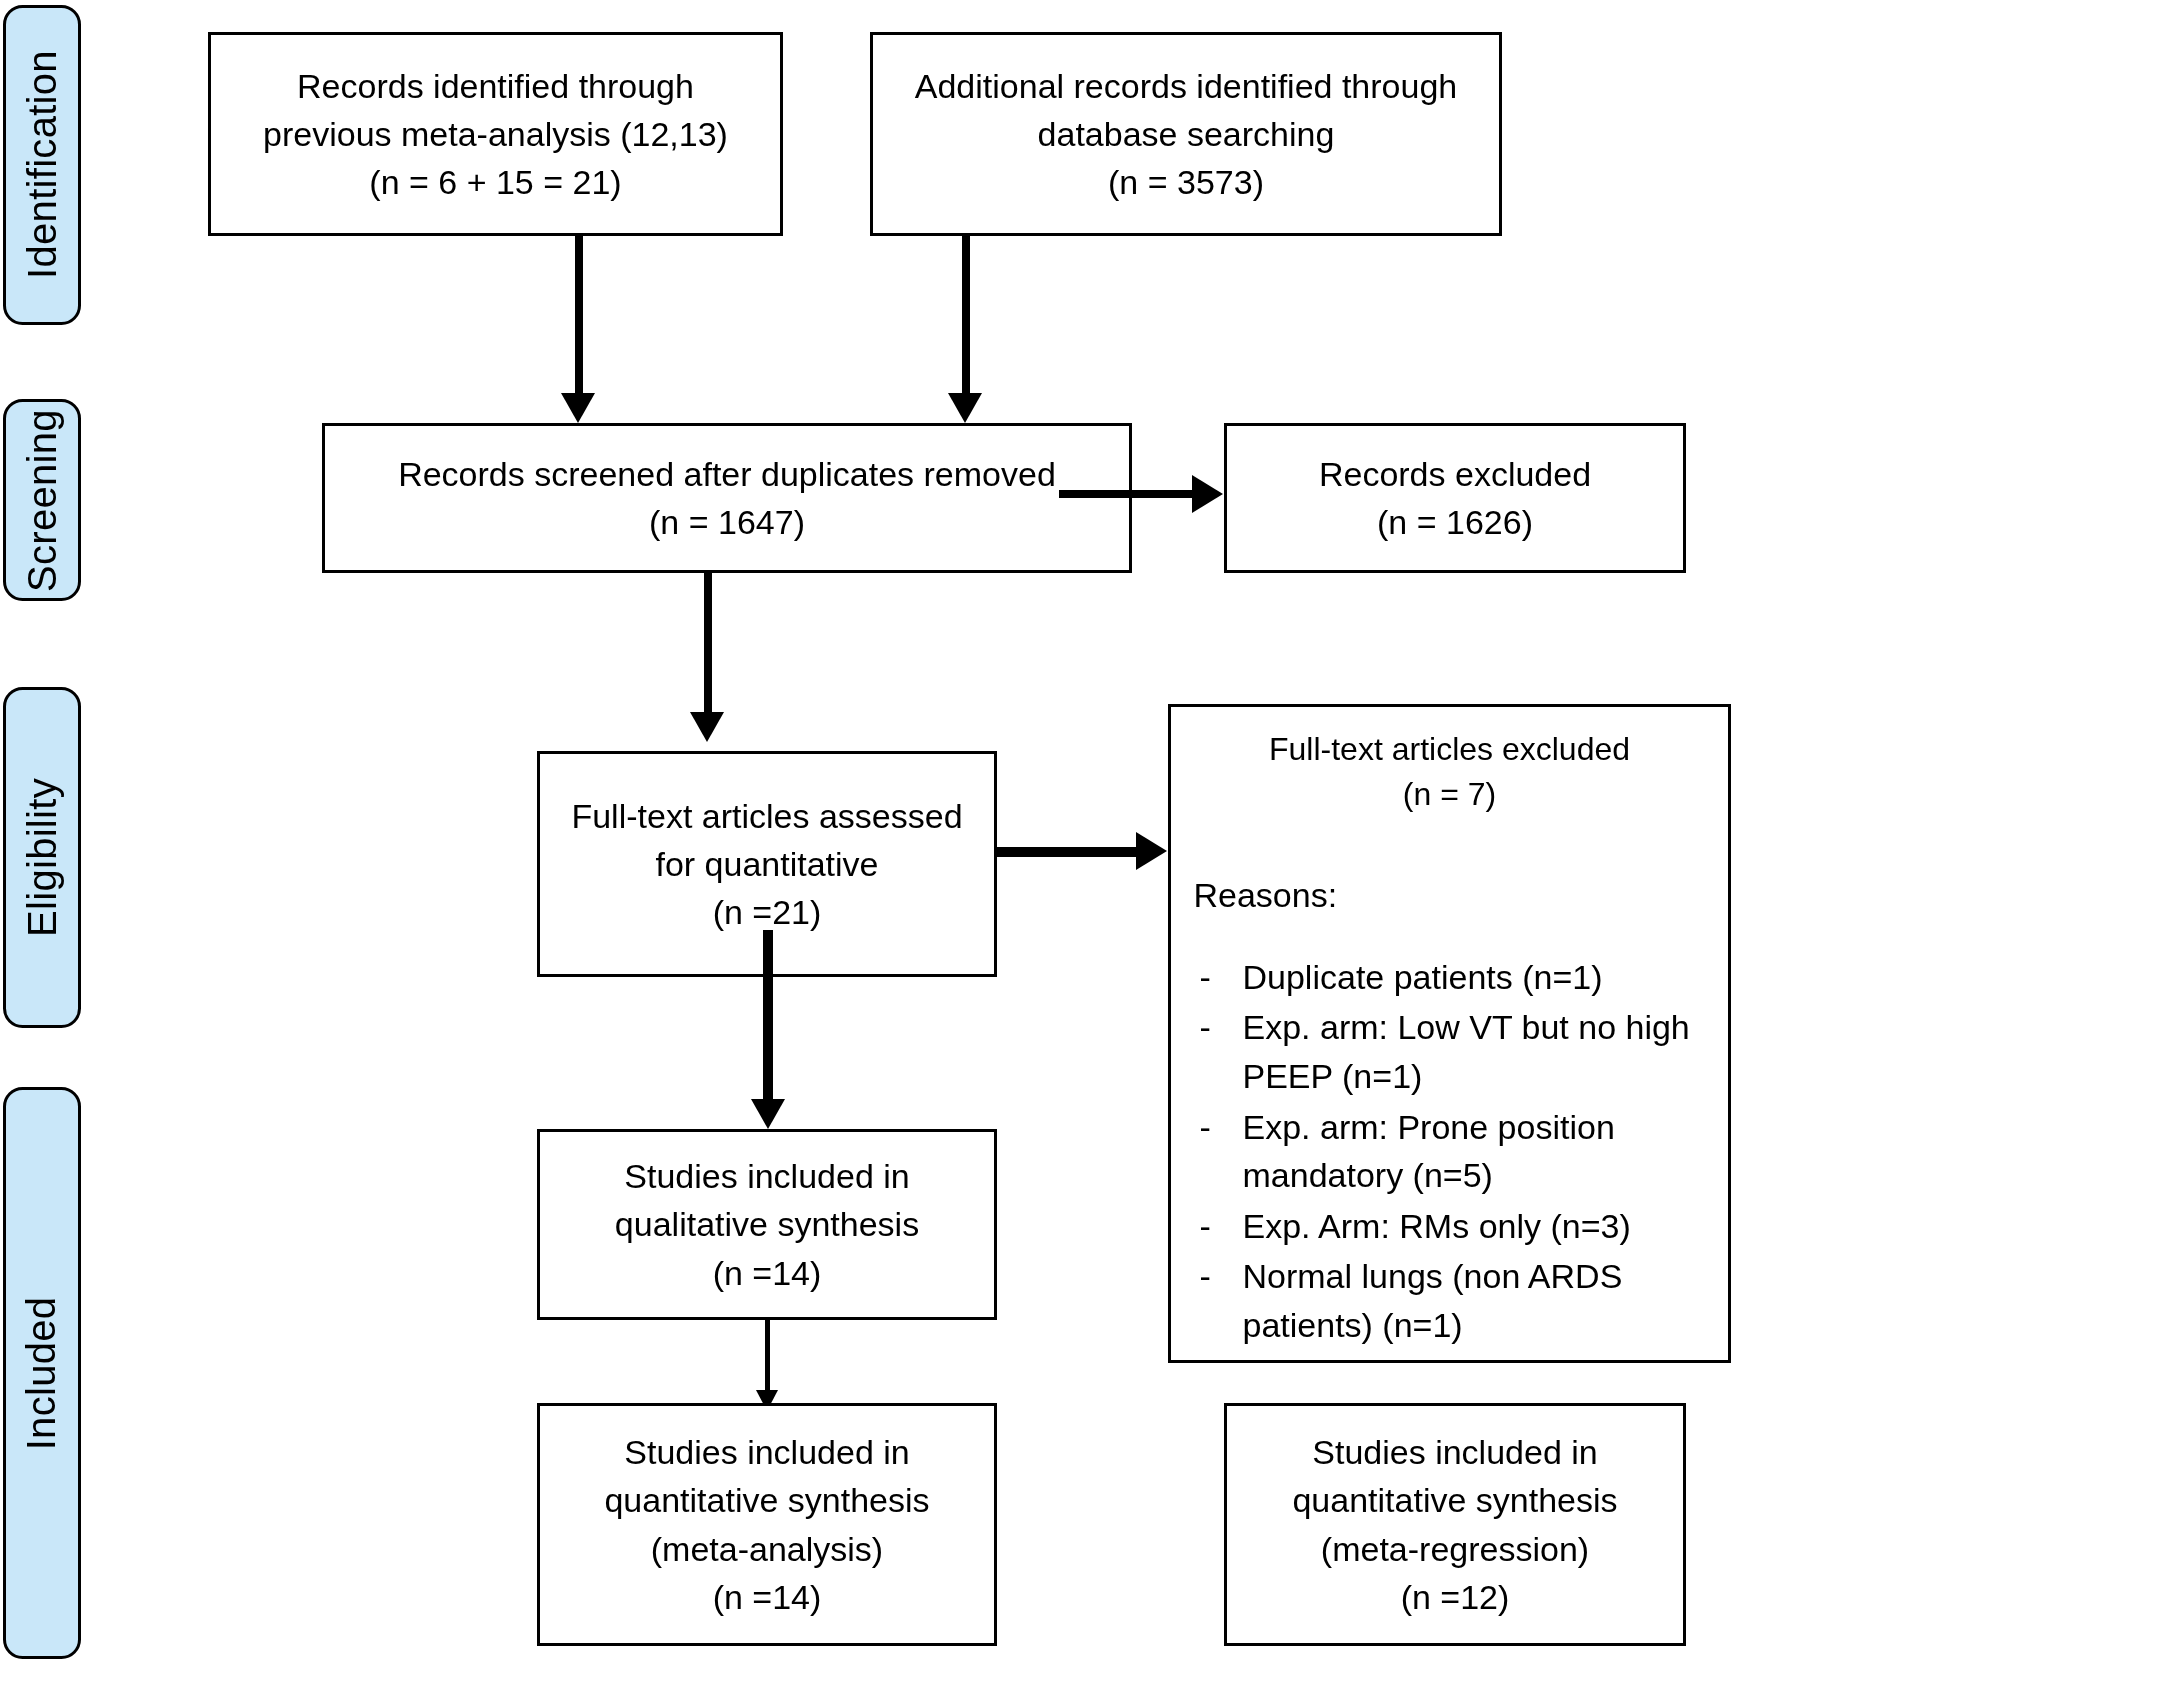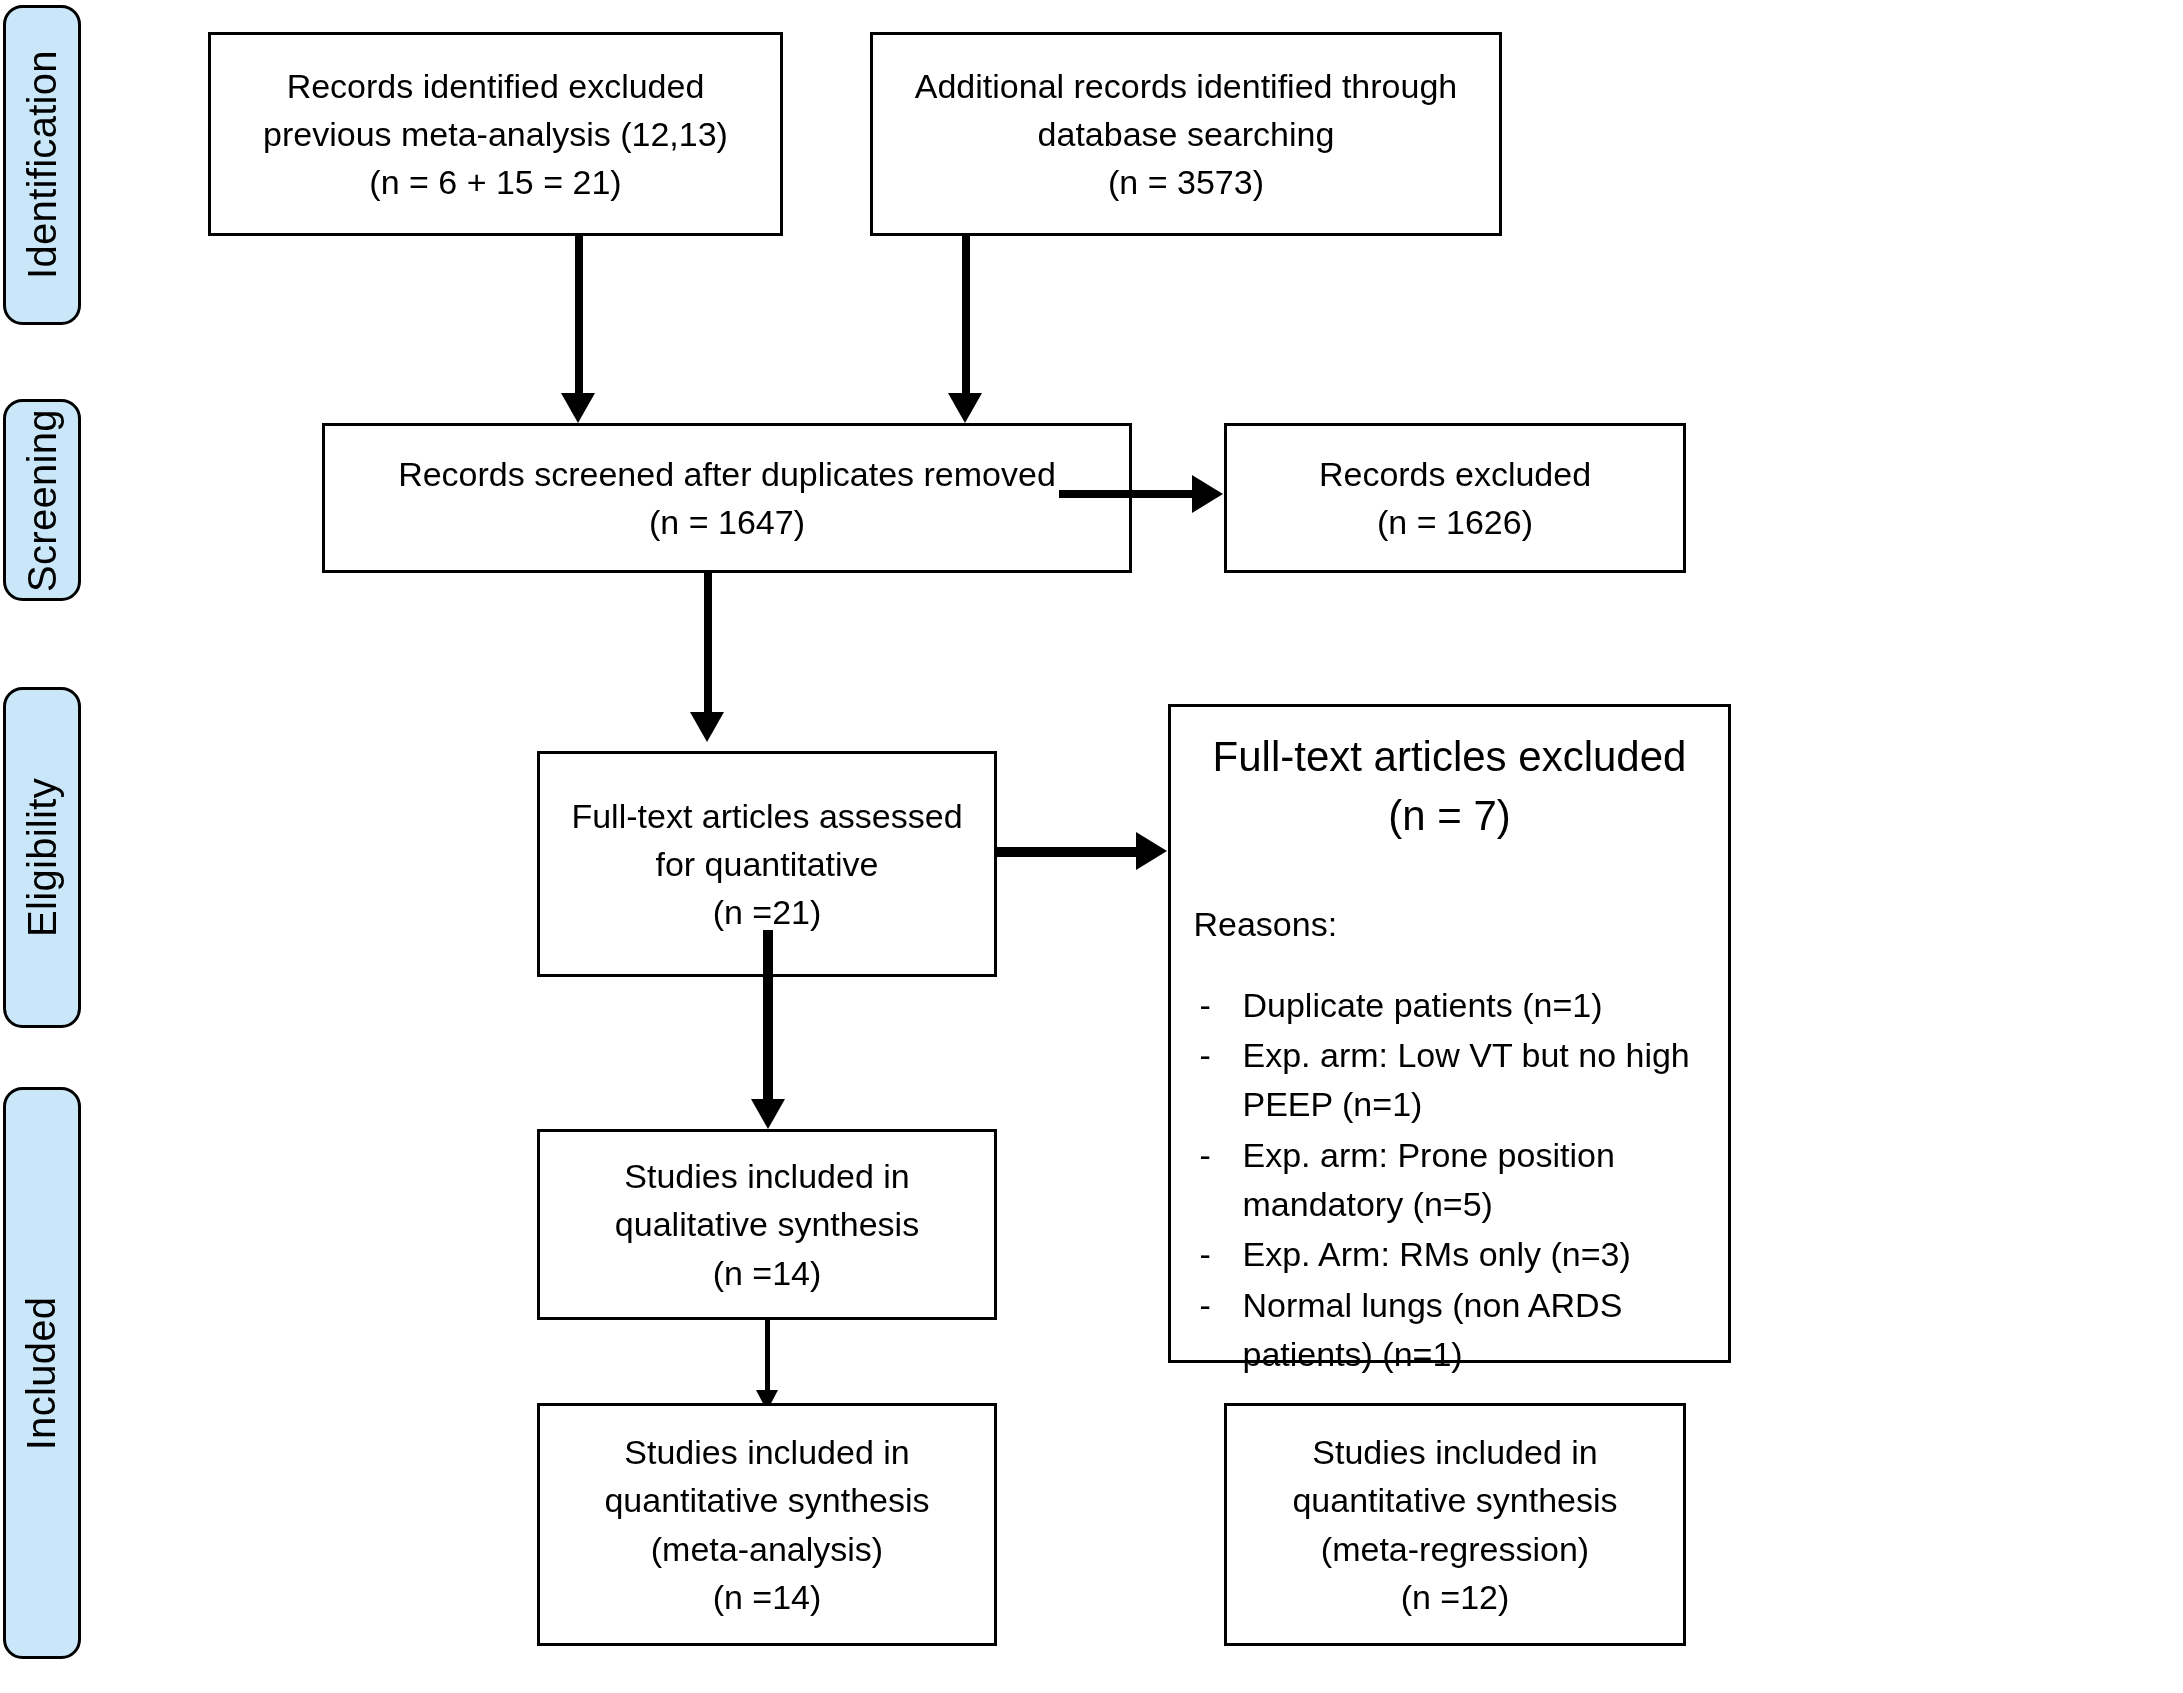--- a/index.html
+++ b/index.html
@@ -57,21 +57,21 @@
   .box .ln { display: block; white-space: nowrap; }
 
   
   .box.reasons {
     display: block;
     text-align: left;
     padding: 19.5px 22.5px 15px 22.5px;
   }
   .reasons .head {
     text-align: center;
-    font-size: 42px;
+    font-size: 32px;
     line-height: 1.42;
   }
   .reasons .reasons-title {
     margin-top: 54px;
     font-size: 34px;
     text-align: left;
   }
   .reasons ul {
     list-style: none;
     margin: 33px 0 0 0;
@@ -132,21 +132,21 @@
 
   <div class="stage" style="left:3px; top:687px; width:78px; height:341px;">
     <span class="stage-label">Eligibility</span>
   </div>
 
   <div class="stage" style="left:3px; top:1087px; width:78px; height:572px;">
     <span class="stage-label">Included</span>
   </div>
 
   <div class="box" style="left:208px; top:32px; width:575px; height:204px;">
-    <span class="ln">Records identified excluded</span>
+    <span class="ln">Records identified through</span>
     <span class="ln">previous meta-analysis (12,13)</span>
     <span class="ln">(n = 6 + 15 = 21)</span>
   </div>
 
   <div class="box" style="left:870px; top:32px; width:632px; height:204px;">
     <span class="ln">Additional records identified through</span>
     <span class="ln">database searching</span>
     <span class="ln">(n = 3573)</span>
   </div>
 

